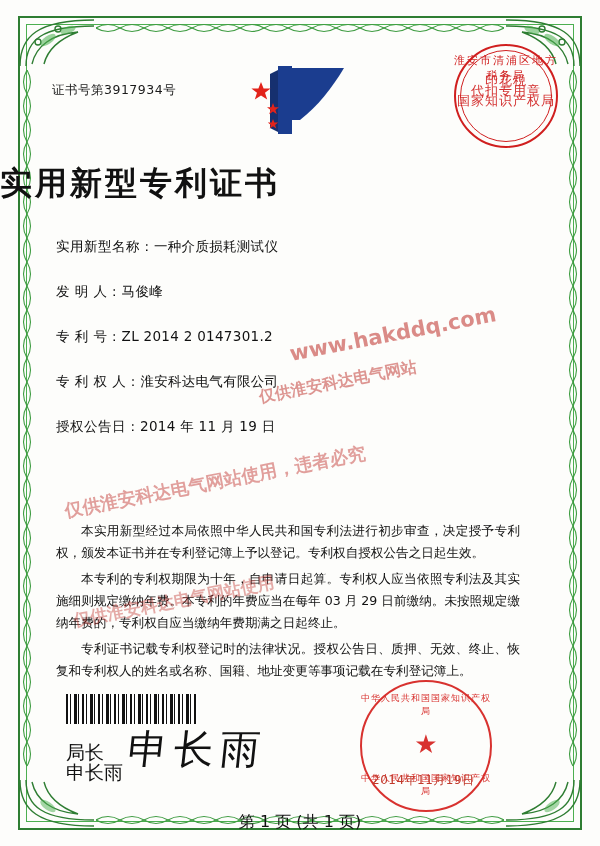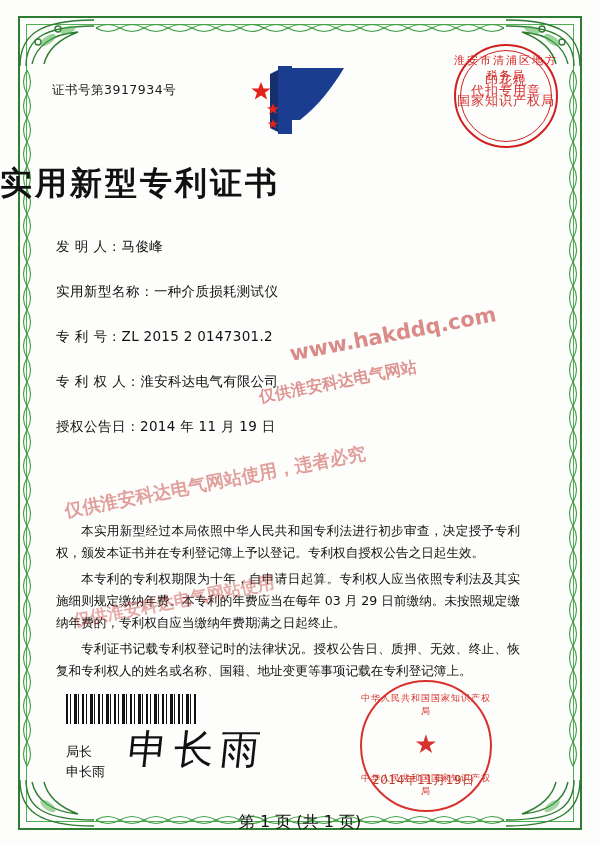--- a/index.html
+++ b/index.html
@@ -178,21 +178,21 @@
         #111 0px, #111 2px, #fff 2px, #fff 4px,
         #111 4px, #111 5px, #fff 5px, #fff 8px,
         #111 8px, #111 11px, #fff 11px, #fff 12px,
         #111 12px, #111 13px, #fff 13px, #fff 16px);
   }
 
   .sign-label {
     position: absolute;
     left: 66px;
     top: 742px;
-    font-size: 13px;
+    font-size: 19px;
     line-height: 20px;
     color: #111;
   }
   .signature {
     position: absolute;
     left: 128px;
     top: 722px;
     font-family: "DejaVu Serif", serif;
     font-size: 40px;
     color: #111;
@@ -406,23 +406,23 @@
   <div class="stamp-top">
     <div class="ring"></div>
     <div class="ring2"></div>
     <div class="arc">淮安市清浦区地方税务局</div>
     <div class="txt">印花税<br>代扣专用章<br>国家知识产权局</div>
   </div>
 
   <div class="title">实用新型专利证书</div>
 
   <div class="fields">
+    <div class="field"><span class="lbl">实用新型名称：</span><span class="val">一种介质损耗测试仪</span></div>
     <div class="field"><span class="lbl">发 明 人：</span><span class="val">马俊峰</span></div>
-    <div class="field"><span class="lbl">实用新型名称：</span><span class="val">一种介质损耗测试仪</span></div>
-    <div class="field"><span class="lbl">专 利 号：</span><span class="val">ZL 2015 2 0147301.2</span></div>
+    <div class="field"><span class="lbl">专 利 号：</span><span class="val">ZL 2014 2 0147301.2</span></div>
     <div class="field"><span class="lbl">专 利 权 人：</span><span class="val">淮安科达电气有限公司</span></div>
     <div class="field"><span class="lbl">授权公告日：</span><span class="val">2014 年 11 月 19 日</span></div>
   </div>
 
   <div class="body-text">
     <p>本实用新型经过本局依照中华人民共和国专利法进行初步审查，决定授予专利权，颁发本证书并在专利登记簿上予以登记。专利权自授权公告之日起生效。</p>
     <p>本专利的专利权期限为十年，自申请日起算。专利权人应当依照专利法及其实施细则规定缴纳年费。本专利的年费应当在每年 03 月 29 日前缴纳。未按照规定缴纳年费的，专利权自应当缴纳年费期满之日起终止。</p>
     <p>专利证书记载专利权登记时的法律状况。授权公告日、质押、无效、终止、恢复和专利权人的姓名或名称、国籍、地址变更等事项记载在专利登记簿上。</p>
   </div>
 

